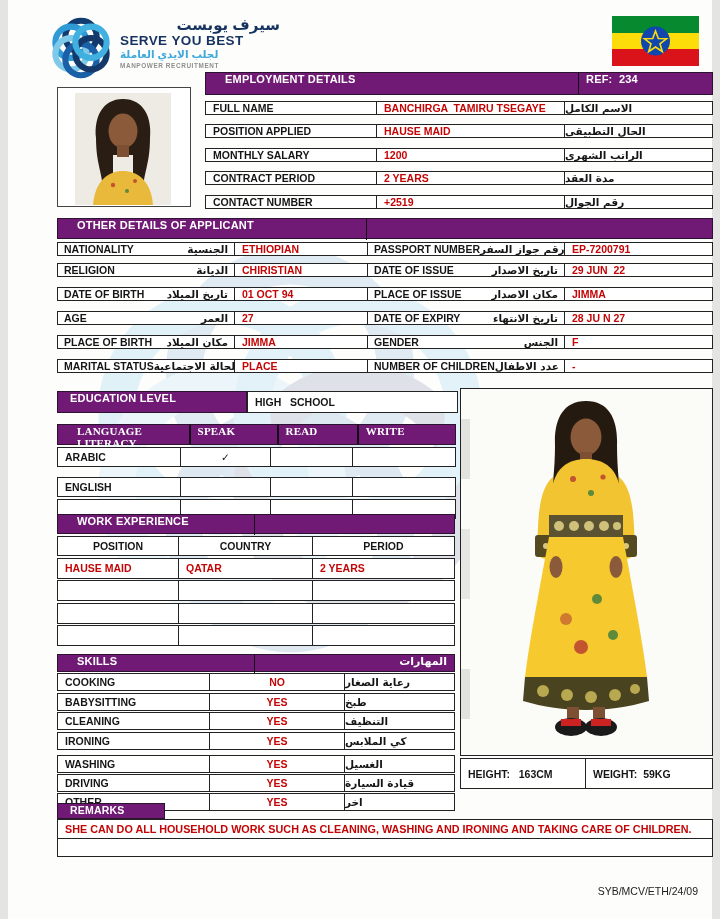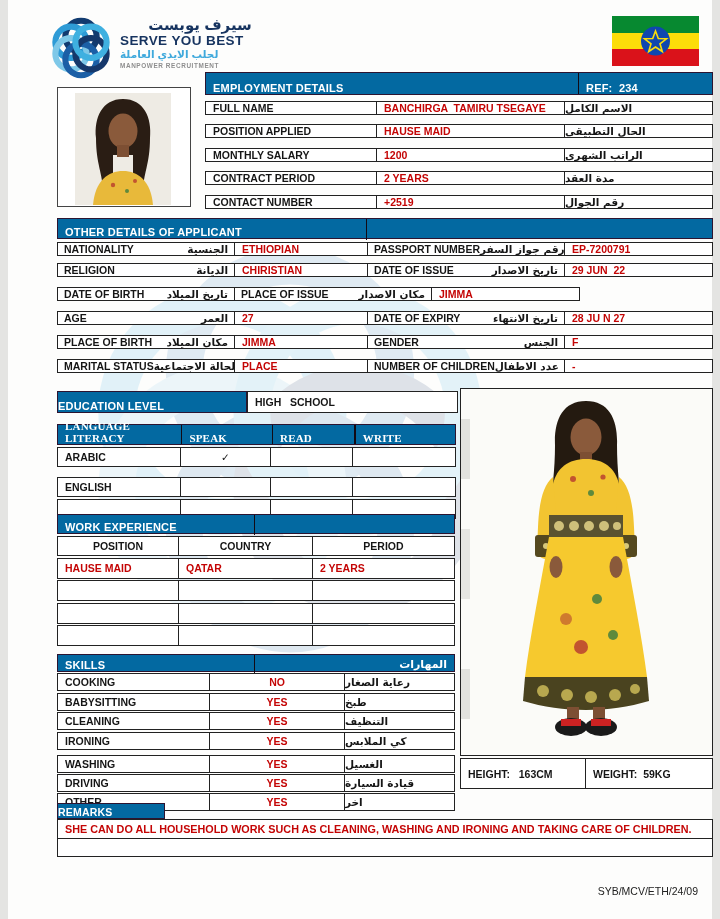--- a/index.html
+++ b/index.html
@@ -7,24 +7,24 @@
     width:720px;height:919px;position:relative;overflow:hidden;
     background:#e4e4e2;
     font-family:"Liberation Sans","DejaVu Sans",sans-serif;
     -webkit-font-smoothing:antialiased;
   }
   .page{position:absolute;left:8px;top:0;width:704px;height:919px;background:#fdfdfc;}
   .abs{position:absolute;}
   .z{z-index:2;}
   
   .bar{
-    background:#0369a1;color:#fff;font-weight:bold;
-    display:flex;align-items:flex-end;
+    background:#701a75;color:#fff;font-weight:bold;
+    display:flex;align-items:flex-start;
     border:1px solid #2c1430;box-sizing:border-box;
-    font-size:11px;letter-spacing:.2px;
+    font-size:11px;letter-spacing:.2px;padding-left:12px;
   }
   .bar .pad{padding-left:7px;}
   .vdiv{width:1.4px;background:#120a14;align-self:stretch;}
   
   .cell{
     border:1.4px solid #222;box-sizing:border-box;
     display:flex;align-items:center;background:#fff;
     font-size:10.5px;font-weight:bold;color:#151515;
     overflow:hidden;white-space:pre;
   }
@@ -32,21 +32,21 @@
   .row .cell + .cell{border-left:none;}
   .red{color:#c40505;}
   .ctr{justify-content:center;}
   .rt{justify-content:flex-end;}
   .pl{padding-left:7px;}
   .pr{padding-right:7px;}
   .gap{margin-top:2px;align-items:center;}
   .ar{direction:rtl;font-family:"DejaVu Sans","Liberation Sans",sans-serif;}
   .lblpair{justify-content:space-between;padding:0 6px;}
   
-  .logo-ar{color:#16335f;font-size:15px;font-weight:bold;direction:rtl;text-align:center;line-height:17px;}
+  .logo-ar{color:#16335f;font-size:15px;font-weight:bold;direction:rtl;text-align:right;line-height:17px;}
   .logo-en{color:#16335f;font-size:13.5px;font-weight:bold;letter-spacing:.4px;line-height:15px;}
   .logo-tag-ar{color:#3fa9dc;font-size:10.5px;font-weight:bold;direction:rtl;text-align:left;line-height:13px;}
   .logo-tag-en{color:#8e8e8e;font-size:6.4px;font-weight:bold;letter-spacing:.6px;line-height:9px;}
   .footer{font-size:10.5px;color:#222;font-weight:normal;text-align:right;}
   .wm{opacity:.13;}
 </style>
 </head>
 <body>
 
 <div class="page"></div>
@@ -152,20 +152,21 @@
     <div class="cell pl red" style="width:148px;">EP-7200791</div>
   </div>
   <div class="row gap" style="height:22px;">
     <div class="cell lblpair" style="width:178px;"><span>RELIGION</span><span class="ar">الديانة</span></div>
     <div class="cell pl red" style="width:133px;">CHIRISTIAN</div>
     <div class="cell lblpair" style="width:197px;"><span>DATE OF ISSUE</span><span class="ar">تاريخ الاصدار</span></div>
     <div class="cell pl red" style="width:148px;">29 JUN  22</div>
   </div>
   <div class="row gap" style="height:22px;">
     <div class="cell lblpair" style="width:178px;"><span>DATE OF BIRTH</span><span class="ar">تاريخ الميلاد</span></div>
+    <div class="cell pl red" style="width:133px;">01 OCT 94</div>
     <div class="cell lblpair" style="width:197px;"><span>PLACE OF ISSUE</span><span class="ar">مكان الاصدار</span></div>
     <div class="cell pl red" style="width:148px;">JIMMA</div>
   </div>
   <div class="row gap" style="height:22px;">
     <div class="cell lblpair" style="width:178px;"><span>AGE</span><span class="ar">العمر</span></div>
     <div class="cell pl red" style="width:133px;">27</div>
     <div class="cell lblpair" style="width:197px;"><span>DATE OF EXPIRY</span><span class="ar">تاريخ الانتهاء</span></div>
     <div class="cell pl red" style="width:148px;">28 JU N 27</div>
   </div>
   <div class="row gap" style="height:22px;">

